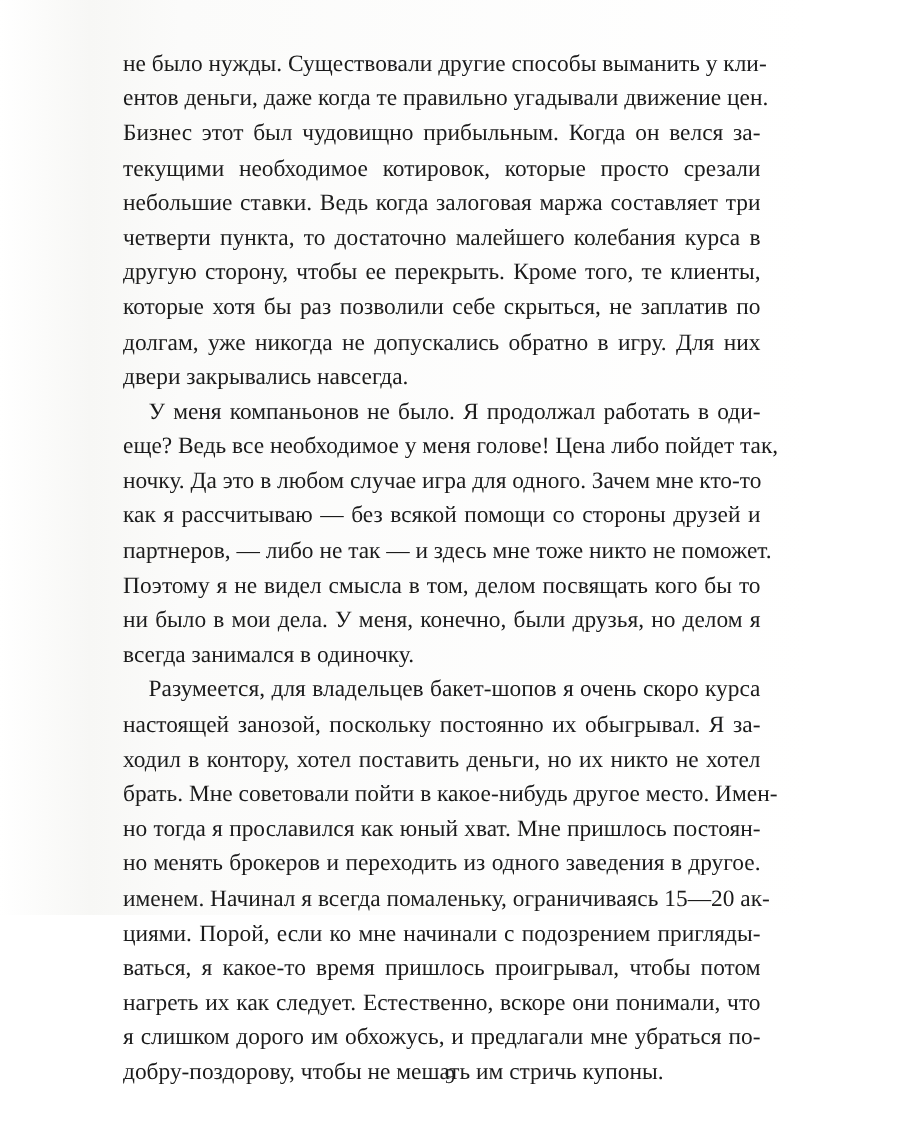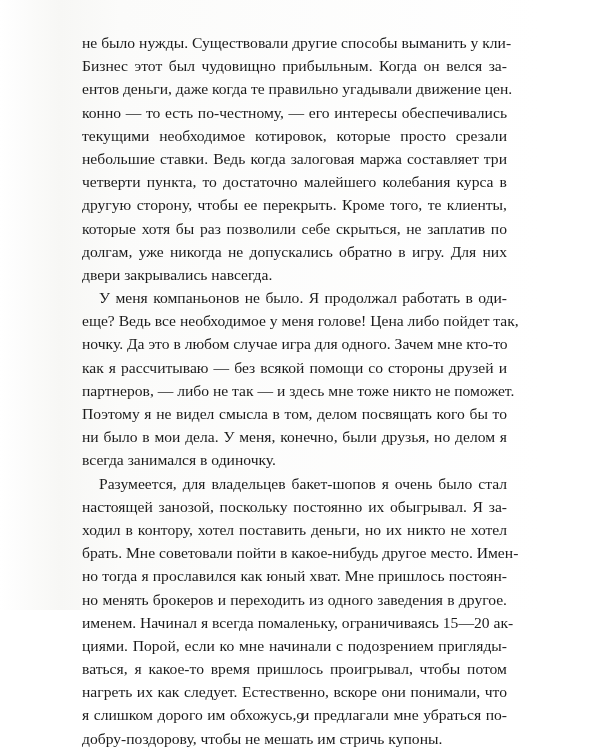--- a/index.html
+++ b/index.html
@@ -28,23 +28,22 @@
   }
 </style>
 </head>
 <body>
 
 <div class="page">
   <div class="text-col">
 
     <div>
       <span class="line">не было нужды. Существовали другие способы выманить у кли-</span>
+      <span class="line">ентов деньги, даже когда те правильно угадывали движение цен.</span>
       <span class="line">Бизнес этот был чудовищно прибыльным. Когда он велся за-</span>
-      <span class="line">ентов деньги, даже когда те правильно угадывали движение цен.</span>
-      <span class="line">конно — то есть по-честному, — его интересы обеспечивались</span>
       <span class="line">текущими необходимое котировок, которые просто срезали</span>
       <span class="line">небольшие ставки. Ведь когда залоговая маржа составляет три</span>
       <span class="line">четверти пункта, то достаточно малейшего колебания курса в</span>
       <span class="line">другую сторону, чтобы ее перекрыть. Кроме того, те клиенты,</span>
       <span class="line">которые хотя бы раз позволили себе скрыться, не заплатив по</span>
       <span class="line">долгам, уже никогда не допускались обратно в игру. Для них</span>
       <span class="line last">двери закрывались навсегда.</span>
     </div>
 
     <div>
@@ -52,21 +51,21 @@
       <span class="line">еще? Ведь все необходимое у меня голове! Цена либо пойдет так,</span>
       <span class="line">ночку. Да это в любом случае игра для одного. Зачем мне кто-то</span>
       <span class="line">как я рассчитываю — без всякой помощи со стороны друзей и</span>
       <span class="line">партнеров, — либо не так — и здесь мне тоже никто не поможет.</span>
       <span class="line">Поэтому я не видел смысла в том, делом посвящать кого бы то</span>
       <span class="line">ни было в мои дела. У меня, конечно, были друзья, но делом я</span>
       <span class="line last">всегда занимался в одиночку.</span>
     </div>
 
     <div>
-      <span class="line indent">Разумеется, для владельцев бакет-шопов я очень было стал</span>
+      <span class="line indent">Разумеется, для владельцев бакет-шопов я очень скоро курса</span>
       <span class="line">настоящей занозой, поскольку постоянно их обыгрывал. Я за-</span>
       <span class="line">ходил в контору, хотел поставить деньги, но их никто не хотел</span>
       <span class="line">брать. Мне советовали пойти в какое-нибудь другое место. Имен-</span>
       <span class="line">но тогда я прославился как юный хват. Мне пришлось постоян-</span>
       <span class="line">но менять брокеров и переходить из одного заведения в другое.</span>
       <span class="line">именем. Начинал я всегда помаленьку, ограничиваясь 15—20 ак-</span>
       <span class="line">циями. Порой, если ко мне начинали с подозрением пригляды-</span>
       <span class="line">ваться, я какое-то время пришлось проигрывал, чтобы потом</span>
       <span class="line">нагреть их как следует. Естественно, вскоре они понимали, что</span>
       <span class="line">я слишком дорого им обхожусь, и предлагали мне убраться по-</span>

